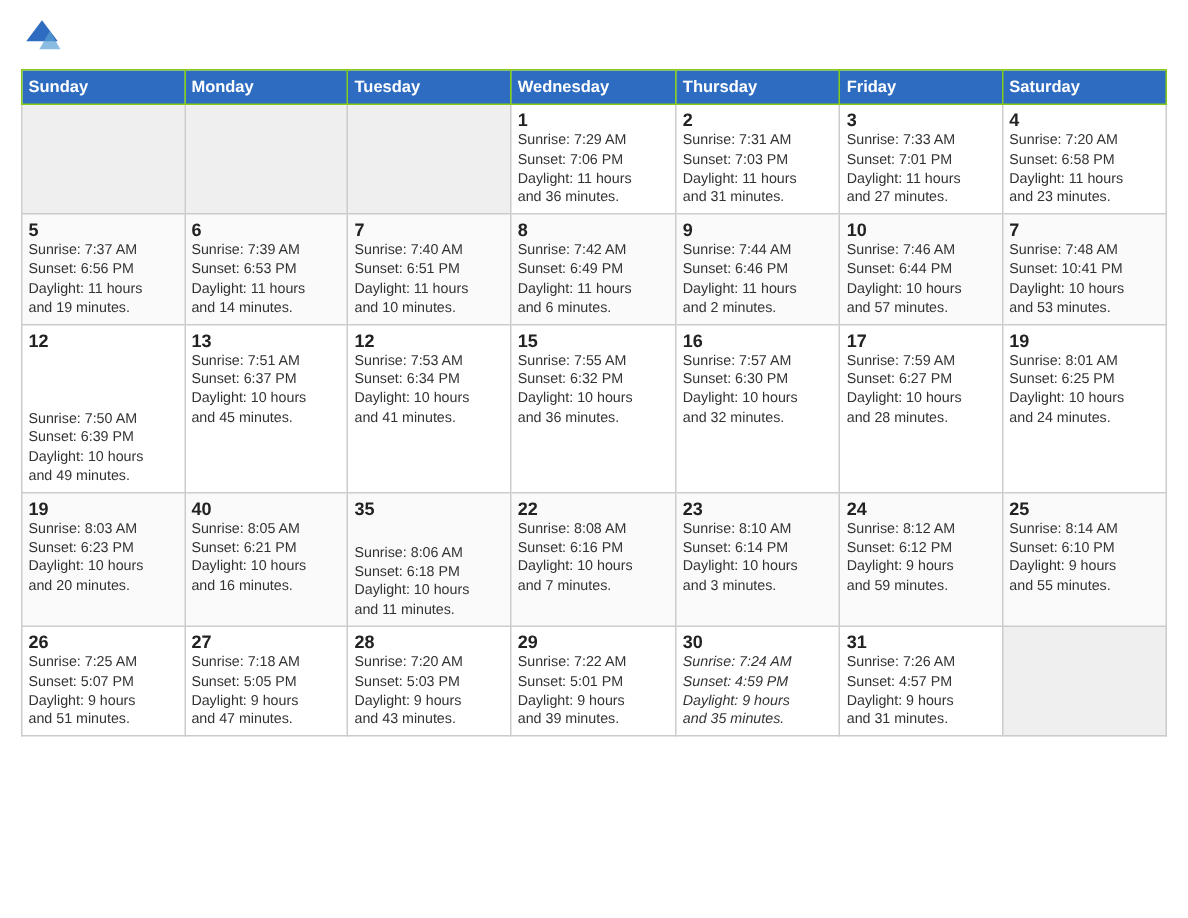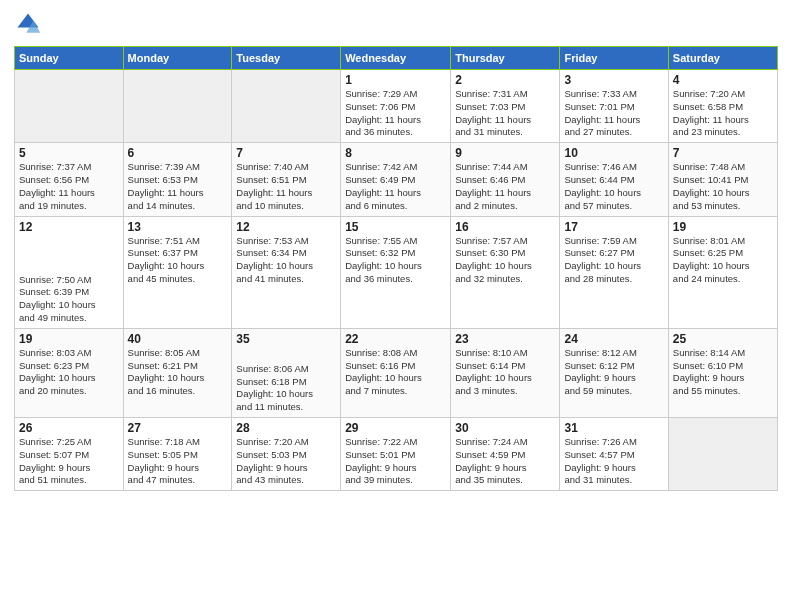--- a/index.html
+++ b/index.html
@@ -342,21 +342,21 @@
           </td>
           <td>
             <div class="day-num">29</div>
             <div class="day-info" style="white-space: pre-line;">Sunrise: 7:22 AM
 Sunset: 5:01 PM
 Daylight: 9 hours
 and 39 minutes.</div>
           </td>
           <td>
             <div class="day-num">30</div>
-            <div class="day-info" style="white-space: pre-line;">Sunrise: 7:24 AM
+            <div class="day-info" style="white-space: pre-line; font-style: italic;">Sunrise: 7:24 AM
 Sunset: 4:59 PM
 Daylight: 9 hours
 and 35 minutes.</div>
           </td>
           <td>
             <div class="day-num">31</div>
             <div class="day-info" style="white-space: pre-line;">Sunrise: 7:26 AM
 Sunset: 4:57 PM
 Daylight: 9 hours
 and 31 minutes.</div>

